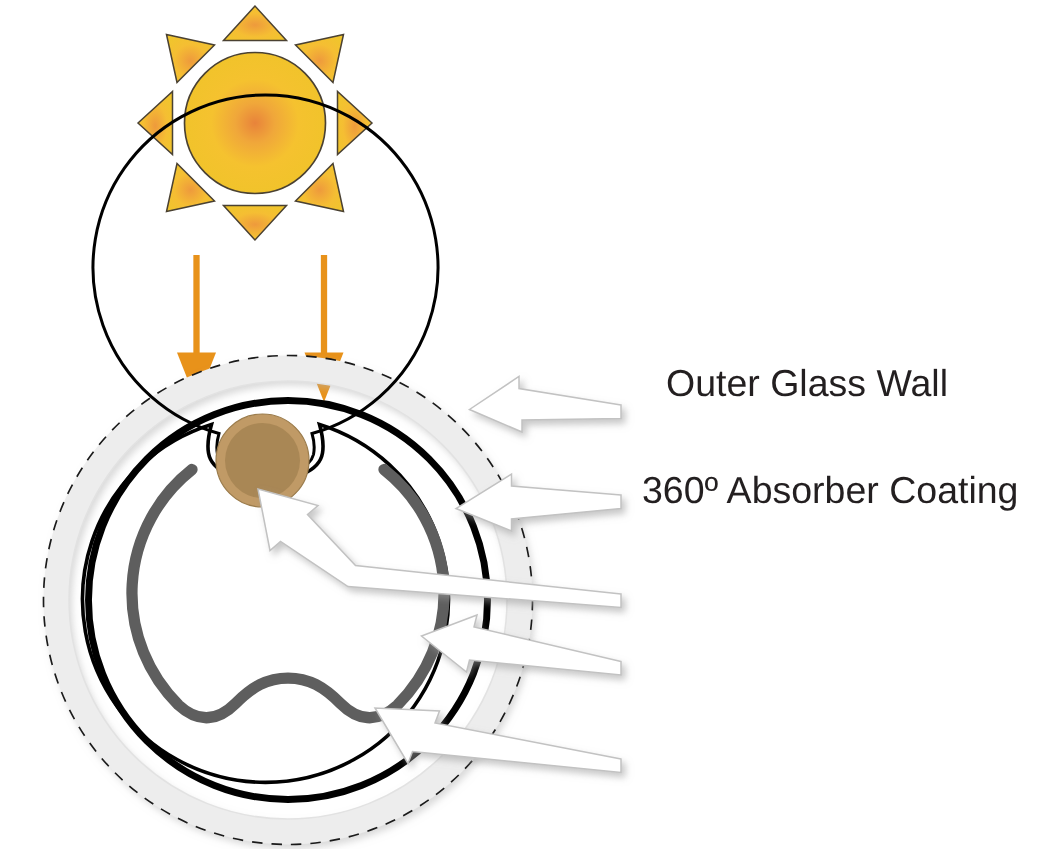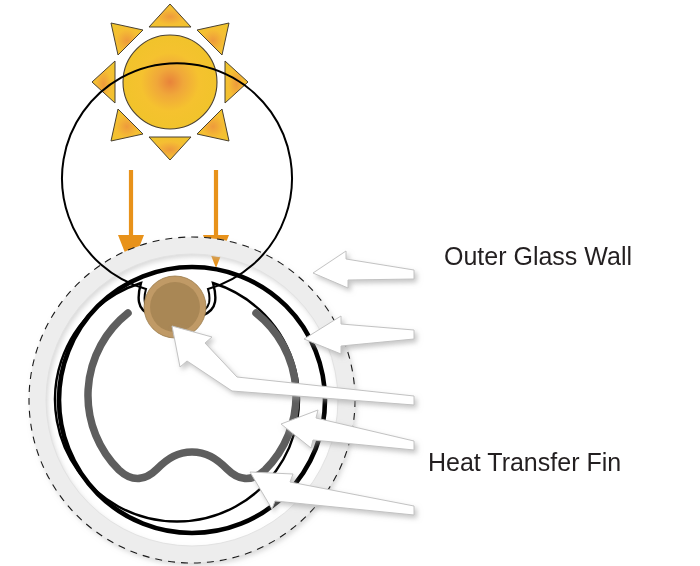--- a/index.html
+++ b/index.html
@@ -152,18 +152,18 @@
       </g>
 
       <g filter="url(#softShadow)">
         <path d="M 414 506 L 290 482 L 293 474 L 250 472 L 272 509 L 275 501 L 414 515 Z" fill="#ffffff" stroke="#c2c2c2" stroke-width="1"></path>
       </g>
     </g>
   </svg>
 
   <div class="label-text" style="left:428px; top:244px;margin-left:16px;">Outer Glass Wall</div>
 
+  <div class="label-text" style="left:428px; top:315px;">360º Absorber Coating</div>
 
 
-  <div class="label-text" style="left:428px; top:450px;">Heat Transfer Fin</div>
 
 
 </div>
 
 </body></html>

